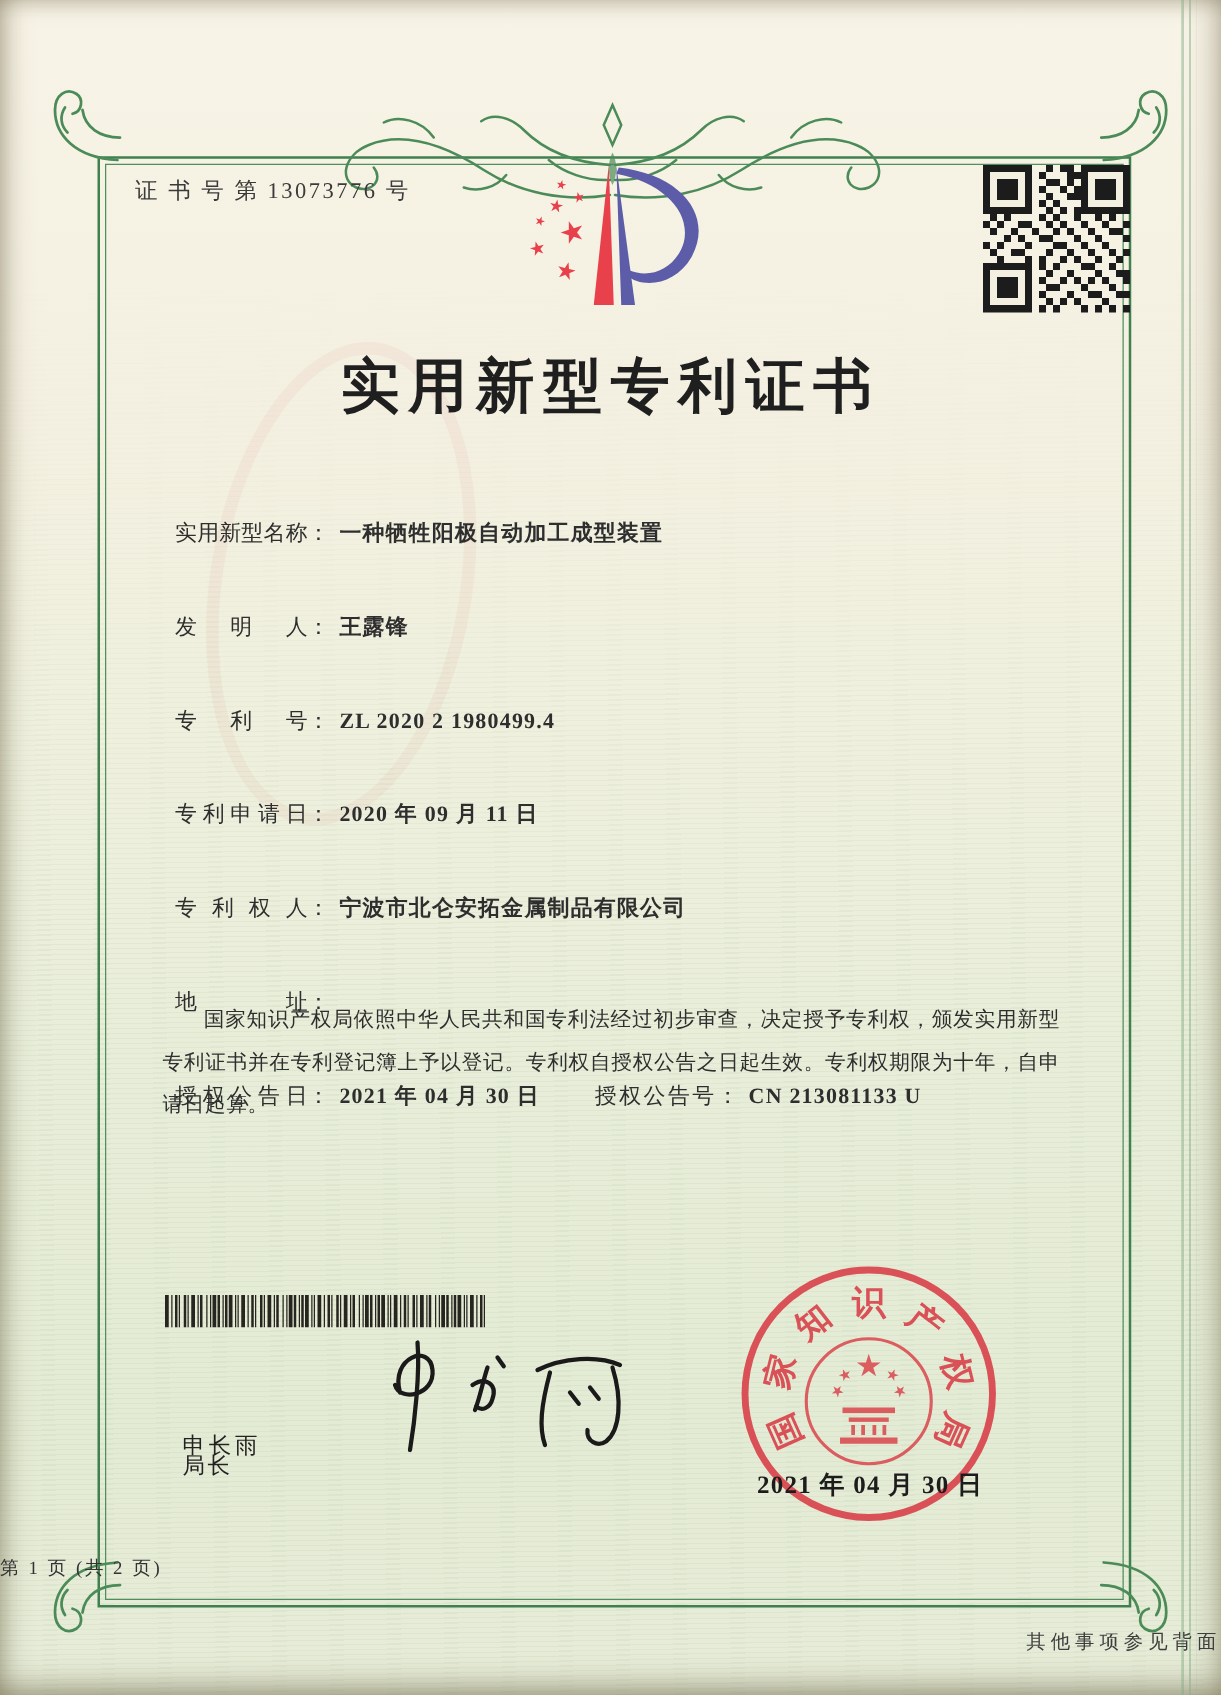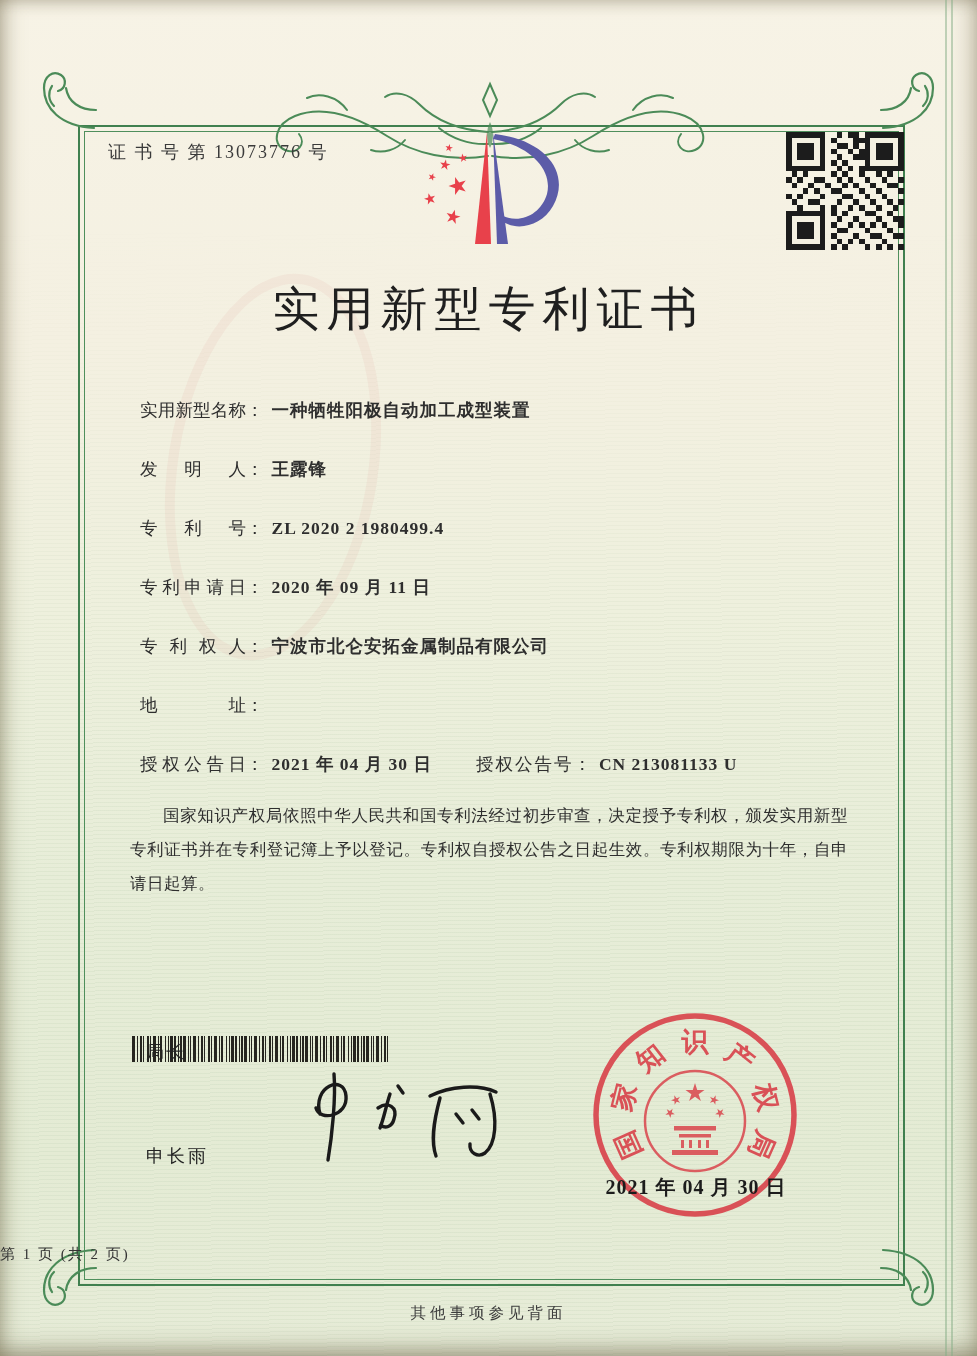--- a/index.html
+++ b/index.html
@@ -31,40 +31,40 @@
   .frame-inner{position:absolute;inset:4px;border:1px solid #4f8f5c;}
   .watermark{
     position:absolute;left:168px;top:272px;width:190px;height:370px;
     border:10px solid rgba(215,120,110,.08);border-radius:50%;transform:rotate(9deg);
   }
   .ornament{position:absolute;}
   .cert-no{position:absolute;left:108px;top:140px;font-size:18px;letter-spacing:2px;color:#3a3a3a;}
   .logo{position:absolute;left:405px;top:126px;}
   .qr{position:absolute;left:786px;top:132px;}
   .title{position:absolute;left:0;right:0;top:278px;margin:0;text-align:center;
-         font-size:47px;font-weight:normal;letter-spacing:7px;color:#1f1f1f;}
+         font-size:47px;font-weight:bold;letter-spacing:7px;color:#1f1f1f;}
   .fields{position:absolute;left:140px;top:398px;width:724px;font-size:17.5px;color:#2e2e2e;}
   .field-row{display:flex;margin-bottom:35px;align-items:baseline;white-space:nowrap;}
-  .flabel{display:inline-block;width:106px;text-align:justify;text-align-last:justify;text-justify:inter-character;}
+  .flabel{display:inline-block;width:106px;text-align:justify;text-align-last:justify;text-justify:inter-character;margin-top:16px;}
   .fcolon{margin-right:8px;}
   .fvalue{letter-spacing:1px;font-weight:bold;}
   .grant-extra{margin-left:44px;display:flex;align-items:baseline;}
   .grant-extra .glabel{letter-spacing:2px;}
   .paras{position:absolute;left:130px;top:799px;width:718px;font-size:16.5px;line-height:34px;
          text-align:justify;color:#2e2e2e;letter-spacing:.5px;}
   .paras p{margin:0;text-indent:2em;}
   .barcode{position:absolute;left:132px;top:1036px;}
-  .director-title{position:absolute;left:146px;top:1040px;font-size:18px;color:#222;letter-spacing:2px;}
+  .director-title{position:absolute;left:146px;top:1160px;font-size:18px;color:#222;letter-spacing:2px;}
   .director-name{position:absolute;left:146px;top:1144px;font-size:18px;color:#222;letter-spacing:3px;}
   .signature{position:absolute;left:282px;top:1068px;}
   .seal{position:absolute;left:588px;top:1008px;width:214px;height:214px;opacity:.92;}
   .seal-date{position:absolute;left:596px;top:1174px;width:200px;text-align:center;
              font-size:20px;color:#1c1c1c;letter-spacing:1px;font-weight:bold;}
   .page-line{position:absolute;left:0;right:0;top:1245px;font-size:15px;color:#333;letter-spacing:2px;}
-  .back-note{position:absolute;left:0;right:0;top:1303px;text-align:center;font-size:15.5px;color:#3d3d3d;letter-spacing:4px;}
+  .back-note{position:absolute;left:0;right:0;top:1303px;text-align:right;font-size:15.5px;color:#3d3d3d;letter-spacing:4px;}
 </style>
 </head>
 <body>
 
 <div class="paper">
   <div class="waves"></div>
   <div class="edge-stripes"></div>
   <div class="watermark"></div>
 
   <div class="frame">

